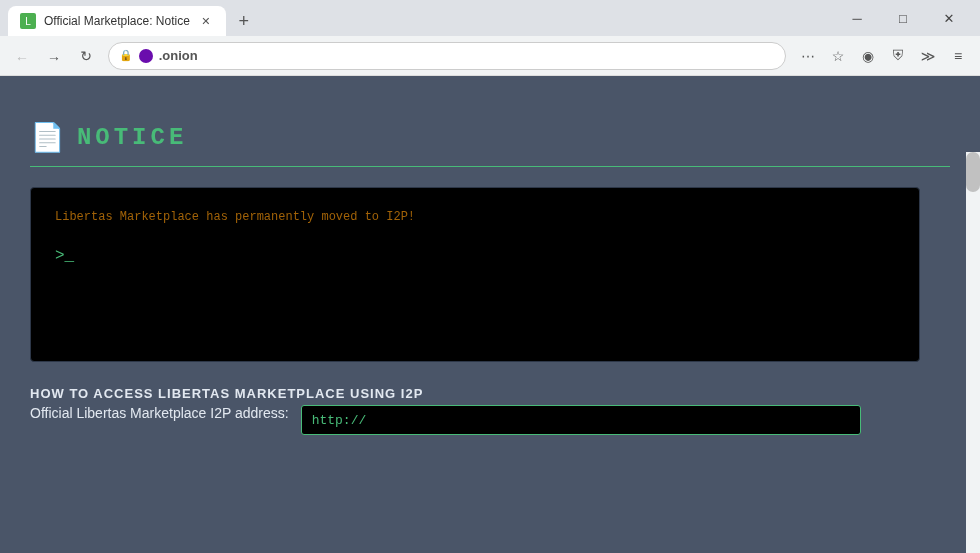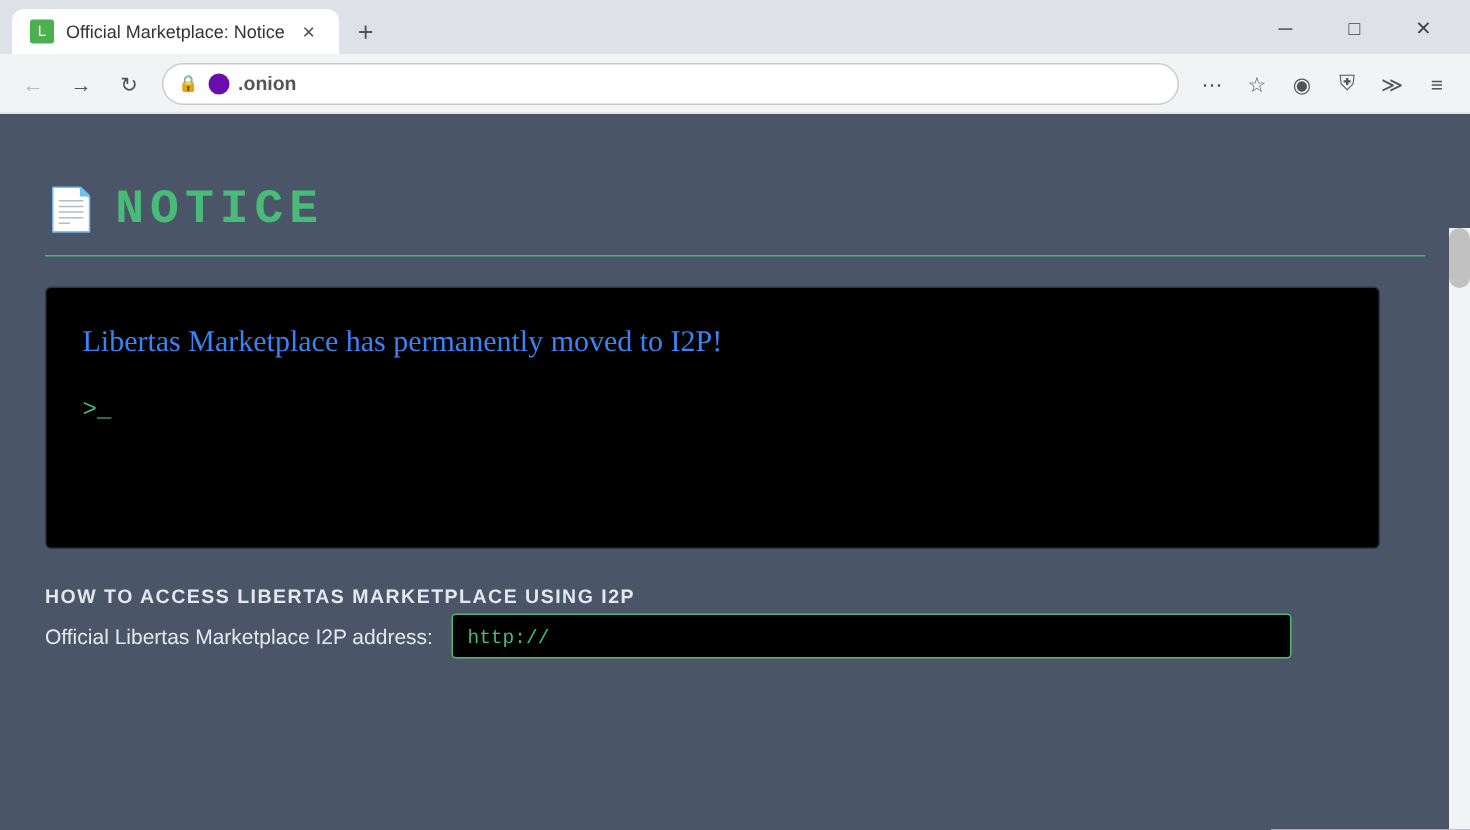--- a/index.html
+++ b/index.html
@@ -240,21 +240,21 @@
       margin-bottom: 12px;
     }
 
     .notice-icon {
       font-size: 28px;
       color: #48bb78;
     }
 
     .notice-title {
       font-family: 'Courier New', Courier, monospace;
-      font-size: 32px;
+      font-size: 24px;
       font-weight: bold;
       color: #48bb78;
       letter-spacing: 4px;
     }
 
     .notice-divider {
       border: none;
       border-top: 1px solid #48bb78;
       margin-bottom: 20px;
     }
@@ -264,23 +264,23 @@
       background: #000;
       border: 1px solid #2d3748;
       border-radius: 4px;
       padding: 20px 24px;
       margin-bottom: 24px;
       min-height: 175px;
       width: calc(100% - 30px);
     }
 
     .terminal-text {
-      font-family: Liberation Serif, serif;
-      font-size: 20px;
-      color: #3b82f6;
+      font-family: Liberation Mono, monospace;
+      font-size: 12px;
+      color: #a16207;
       line-height: 1.6;
     }
 
     .terminal-cursor {
       display: inline-block;
       font-family: 'Courier New', Courier, monospace;
       font-size: 16px;
       color: #48bb78;
       margin-top: 20px;
     }
@@ -289,21 +289,20 @@
     .how-to-heading {
       font-size: 13px;
       font-weight: bold;
       color: #e2e8f0;
       letter-spacing: 1px;
       margin-bottom: 4px;
     }
 
     .address-row {
       display: flex;
-      align-items: center;
       gap: 12px;
       flex-wrap: wrap;
     }
 
     .address-label {
       font-size: 14px;
       color: #e2e8f0;
       white-space: nowrap;
     }
 

